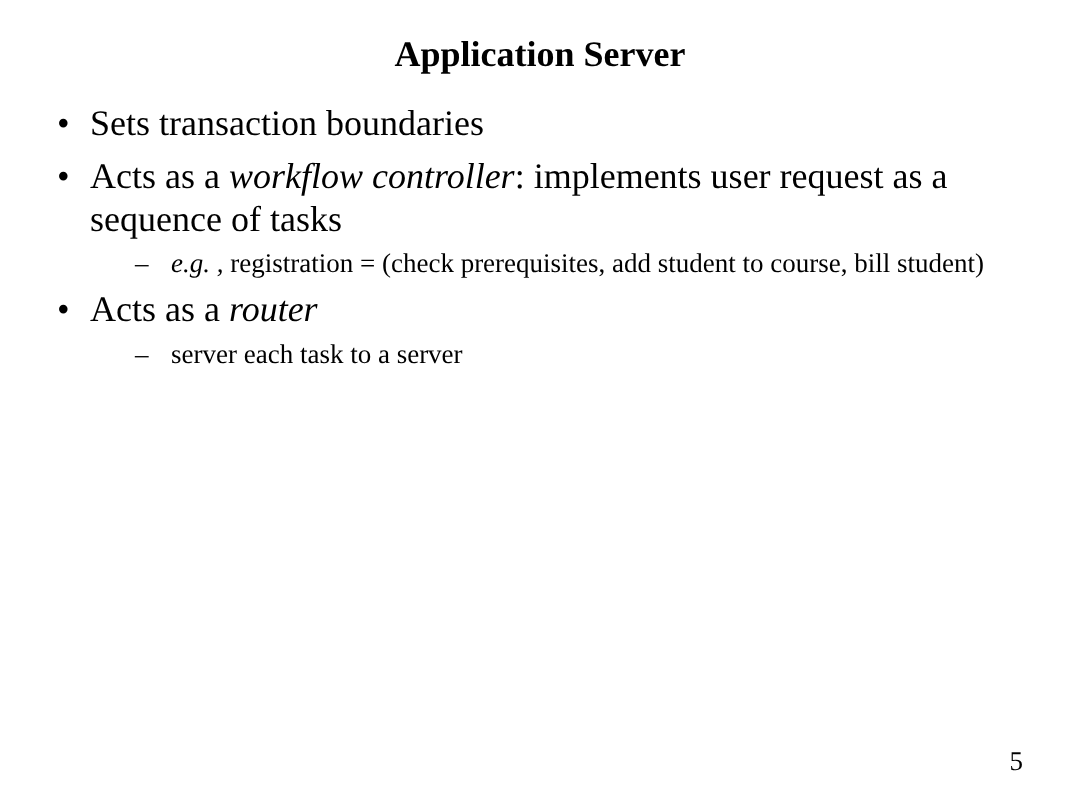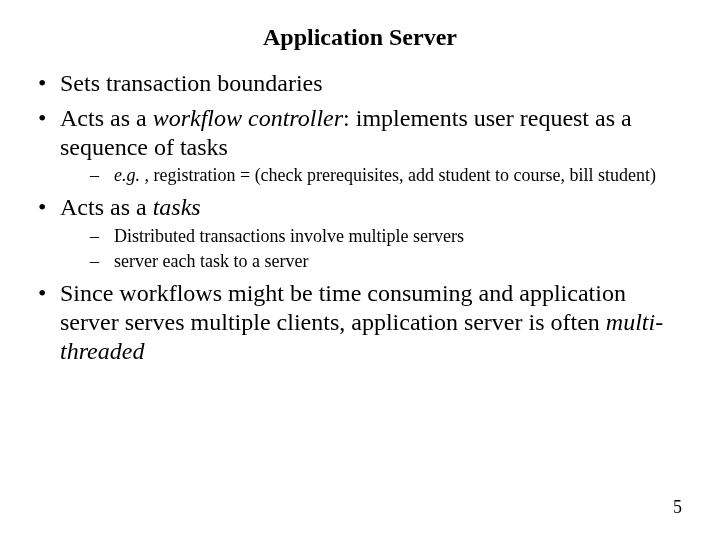--- a/index.html
+++ b/index.html
@@ -73,25 +73,21 @@
   <li>
     <span>Acts as a </span><span class="italic">workflow controller</span><span>: implements user request as a sequence of tasks</span>
     <ul class="sub">
       <li>
         <span class="italic">e.g. ,</span><span> registration = (check prerequisites, add student to course, bill student)</span>
       </li>
     </ul>
   </li>
 
   <li>
-    <span>Acts as a </span><span class="italic">tasks</span>
+    <span>Acts as a </span><span class="italic">router</span>
     <ul class="sub">
-      <li>Distributed transactions involve multiple servers</li>
       <li>server each task to a server</li>
     </ul>
   </li>
 
-  <li>
-    <span>Since workflows might be time consuming and application server serves multiple clients, application server is often </span><span class="italic">multi-threaded</span>
-  </li>
 </ul>
 
 <div class="page-number">5</div>
 
 </body></html>

